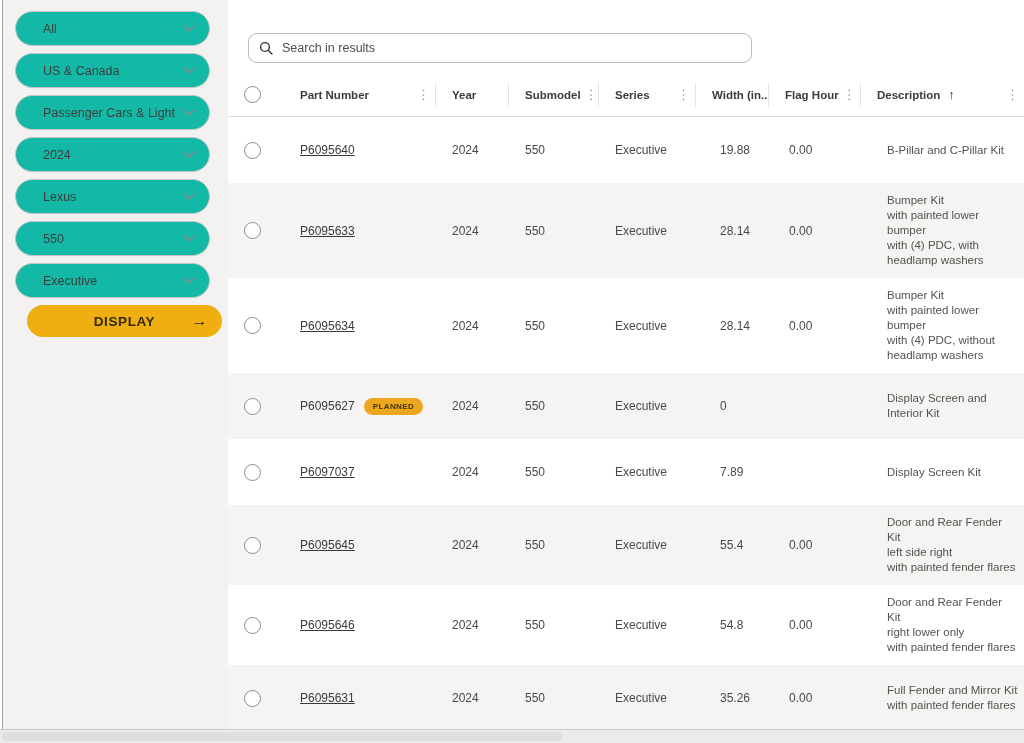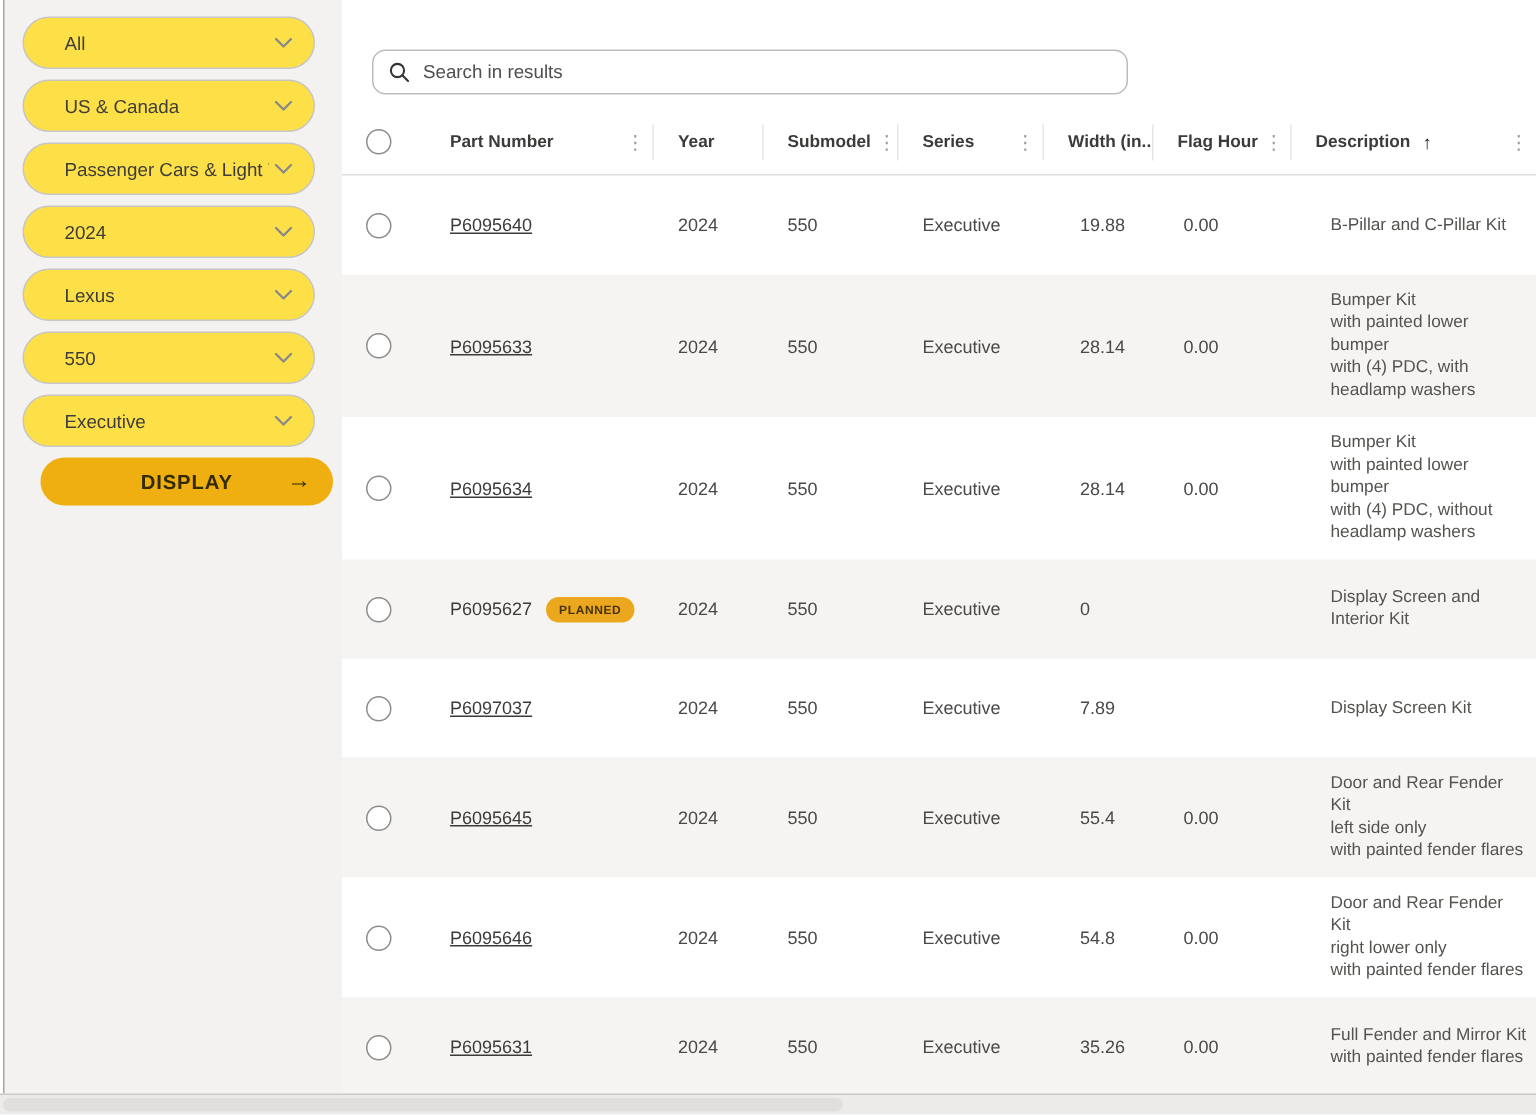--- a/index.html
+++ b/index.html
@@ -10,21 +10,21 @@
   }
   .app { display:flex; height:729px; }
 
   
   .sidebar {
     flex:none; width:226px; background:#f3f2f1;
     border-left:1px solid #a5a4a2; margin-left:2px;
     padding:11px 18px 0 12px;
   }
   .dd {
-    height:35px; background:#fde047; border:1px solid #c7c6c4; border-radius:18px;
+    height:35px; background:#14b8a6; border:1px solid #c7c6c4; border-radius:18px;
     display:flex; align-items:center; padding:0 14px 0 27px; margin-bottom:7px;
     cursor:pointer;
   }
   .dd-label { flex:1; font-size:12.5px; color:#3e3d3b; white-space:nowrap; overflow:hidden; }
   .chev { flex:none; margin-left:4px; }
   .display-btn {
     width:100%; height:32px; margin-top:1px; border:none; border-radius:16px;
     background:var(--accent,#efaf10); color:#332a00; font-family:inherit;
     font-size:13.5px; font-weight:bold; letter-spacing:.6px;
     display:flex; align-items:center; justify-content:center; position:relative;
@@ -269,21 +269,21 @@
               <span class="radio"></span>
             </div>
             <div class="cell pn"><span class="pn-link">P6095645</span></div>
             <div class="cell c-year">2024</div>
             <div class="cell c-submodel">550</div>
             <div class="cell c-series">Executive</div>
             <div class="cell c-width">55.4</div>
             <div class="cell c-flag-hour">0.00</div>
             <div class="cell desc">
               <div class="desc-line">Door and Rear Fender Kit</div>
-              <div class="desc-line">left side only</div>
+              <div class="desc-line">left side right</div>
               <div class="desc-line">with painted fender flares</div>
             </div>
           </div>
           <div class="row">
             <div class="cell radio-col">
               <span class="radio"></span>
             </div>
             <div class="cell pn"><span class="pn-link">P6095646</span></div>
             <div class="cell c-year">2024</div>
             <div class="cell c-submodel">550</div>

